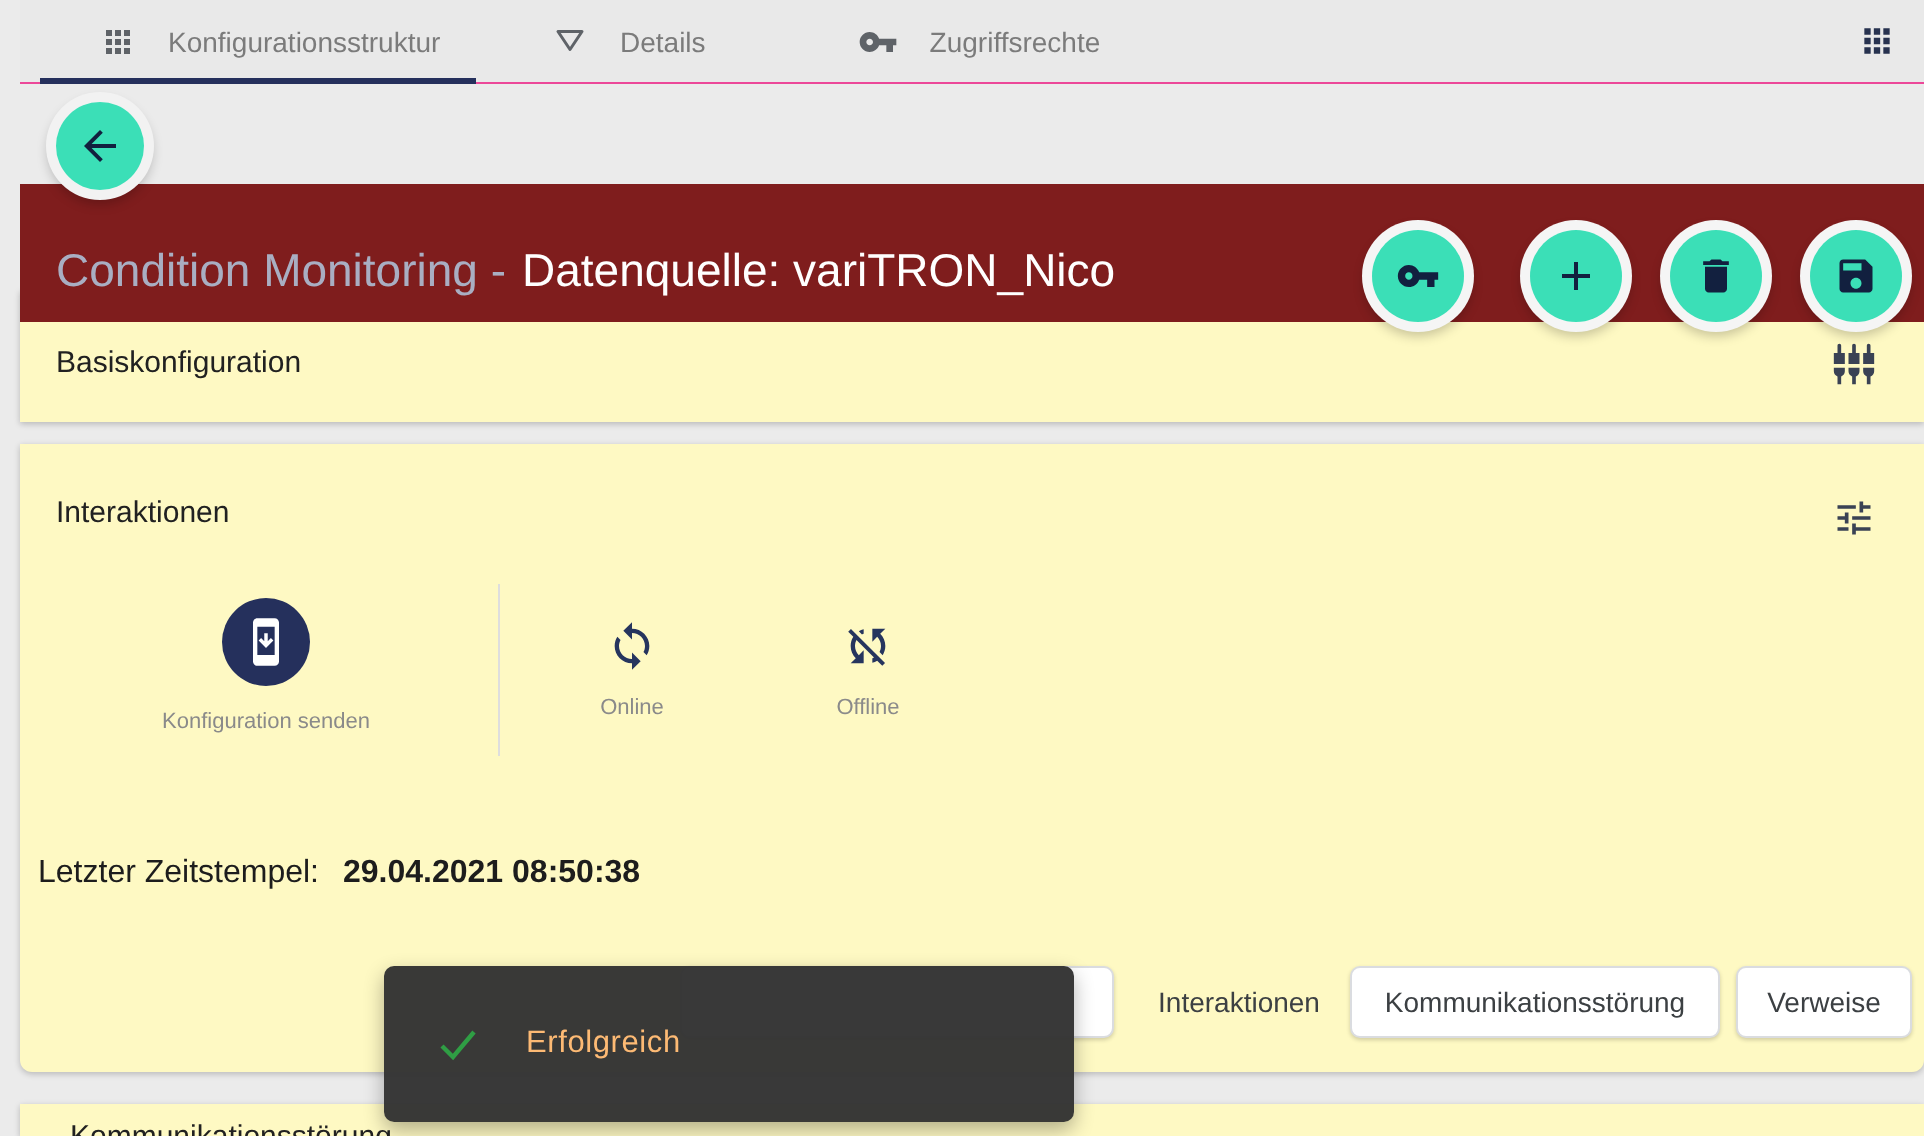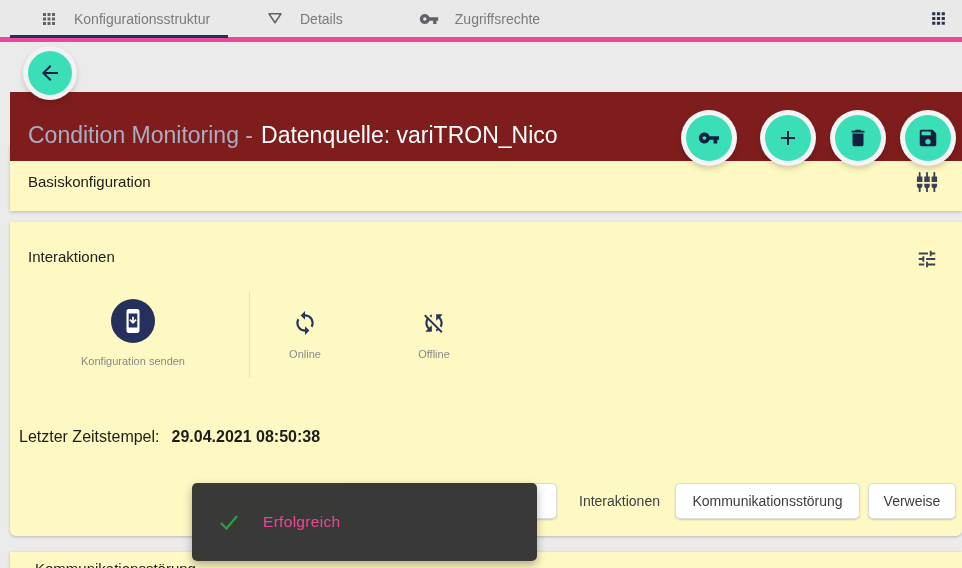--- a/index.html
+++ b/index.html
@@ -4,22 +4,22 @@
 <style>
   html,body{margin:0;padding:0;}
   body{
     width:962px;height:568px;overflow:hidden;position:relative;
     background:#ebebeb;font-family:"Liberation Sans",sans-serif;
     -webkit-font-smoothing:antialiased;
   }
   svg{display:block;}
   
   .tabbar{
-    position:absolute;top:0;left:0;right:0;height:42px;
-    background:#e9e9e9;border-bottom:5px solid #ec4899;
+    position:absolute;top:0;left:10px;right:0;height:42px;
+    background:#e9e9e9;border-bottom:1px solid #ec4899;
     display:flex;align-items:stretch;padding-left:10px;box-sizing:border-box;
   }
   .tab{
     display:flex;align-items:center;gap:16px;position:relative;
     padding:0 30px;cursor:pointer;
   }
   .tab.first{width:218px;box-sizing:border-box;}
   .tab.other{padding:0 38px;}
   .tab-label{font-size:14px;color:#7b7b7b;white-space:nowrap;}
   .tab-icon{color:#5f6368;}
@@ -67,21 +67,21 @@
   .card2 .sec-icon{position:absolute;right:24px;top:26px;color:#3a4254;}
   .card3 .sec-title{position:absolute;left:25px;top:8px;}
   
   .action{position:absolute;text-align:center;cursor:pointer;}
   .action-label{font-size:11px;color:#8a8a8a;margin-top:12px;white-space:nowrap;}
   .act-send{left:33px;top:77px;width:180px;}
   .send-circle{
     width:44px;height:44px;border-radius:50%;background:#25305c;margin:0 auto;
     display:flex;align-items:center;justify-content:center;color:#ffffff;
   }
-  .act-online{left:245px;top:88px;width:100px;}
+  .act-online{left:256px;top:88px;width:100px;}
   .act-offline{left:364px;top:88px;width:120px;}
   .act-icn{margin:0 auto;color:#26355e;width:26px;height:26px;}
   .vdivider{position:absolute;left:239px;top:70px;height:86px;width:1px;background:#dedede;}
   
   .timestamp{position:absolute;left:9px;top:206px;font-size:16px;color:#1d1d1d;}
   .ts-value{font-weight:bold;margin-left:12px;}
   
   .btn-row{position:absolute;left:0;right:0;top:261px;height:36px;}
   .btn{
     position:absolute;height:36px;box-sizing:border-box;border-radius:5px;
@@ -94,21 +94,21 @@
   .btn-interaktionen{left:552px;width:115px;background:transparent;}
   .btn-komm{left:665px;width:185px;}
   .btn-verweise{left:858px;width:88px;}
   
   .toast{
     position:absolute;left:192px;top:483px;width:345px;height:78px;
     background:rgba(51,51,51,0.97);border-radius:5px;z-index:10;
     display:flex;align-items:center;box-shadow:0 4px 10px rgba(0,0,0,0.3);
   }
   .toast-check{margin-left:25px;color:#2f9e44;}
-  .toast-msg{margin-left:22px;font-size:15.5px;color:#ec4899;letter-spacing:0.3px;}
+  .toast-msg{margin-left:22px;font-size:15.5px;color:#fdba74;letter-spacing:0.3px;}
 </style>
 </head>
 <body>
 
 <div class="tabbar">
   <div class="tab first active">
     <span class="tab-icon">
       <svg width="18" height="18" viewBox="0 0 24 24" fill="currentColor">
           <path d="M4 4h4v4H4zM10 4h4v4h-4zM16 4h4v4h-4zM4 10h4v4H4zM10 10h4v4h-4zM16 10h4v4h-4zM4 16h4v4H4zM10 16h4v4h-4zM16 16h4v4h-4z"></path>
         </svg>

